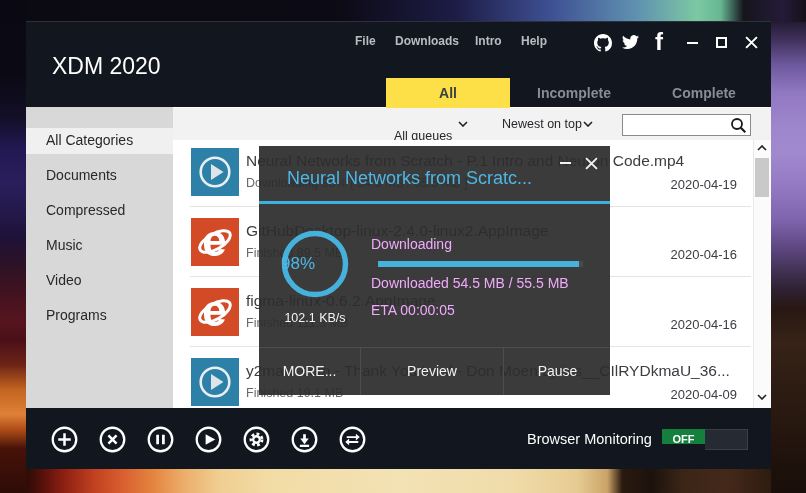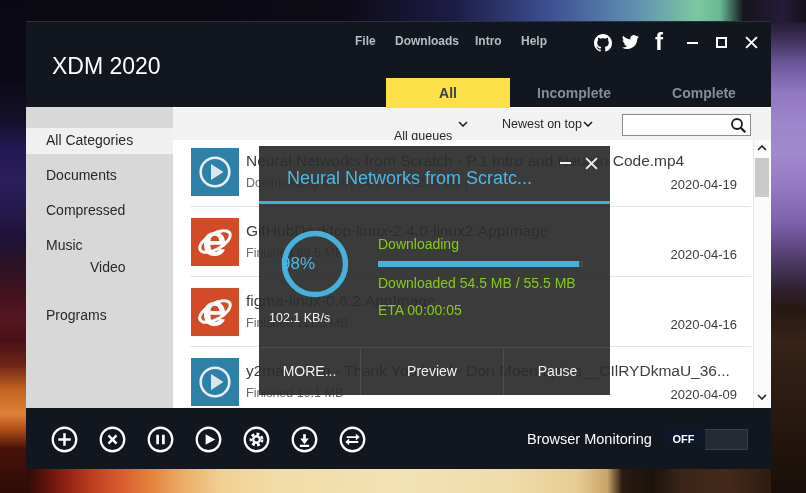--- a/index.html
+++ b/index.html
@@ -47,32 +47,32 @@
 .sep { left:164px; width:561px; height:1px; background:#e4e4e4; }
 
 
 #sbar { left:727px; top:119px; width:18px; height:268px; background:#fbfbfb; border-left:1px solid #e8e8e8; }
 #sthumb { left:729px; top:137px; width:14px; height:39px; background:#c9c9c9; }
 
 
 #botbar { left:0; top:387px; width:745px; height:61px; background:#12161e; }
 .cbtn { top:405px; width:27px; height:27px; }
 #bmon { left:501px; top:410px; color:#fdfdfd; font-size:14.5px; }
-#togoff { left:636px; top:408px; width:43px; height:15px; background:#0f172a; color:#fff;
+#togoff { left:636px; top:408px; width:43px; height:15px; background:#15803d; color:#fff;
   font-size:11px; font-weight:bold; text-align:center; line-height:21px; }
 #togbg  { left:679px; top:408px; width:43px; height:21px; background:#262b33; border:1px solid #3a3f47; border-left:none; }
 
 
 #modal { left:259px; top:146px; width:351px; height:249px; background:rgba(44,44,44,0.93); }
 #mtitle { left:28px; top:22px; color:#4db7e6; font-size:18px; white-space:nowrap; }
 #mmin { left:301px; top:16px; width:11px; height:2px; background:#f0f0f0; }
 #mrule { left:0; top:55px; width:351px; height:3px; background:#3cb1e0; }
 #mpct { left:22px; top:108px; width:68px; text-align:left; color:#4db7e6; font-size:17px; }
-#mspeed { left:10px; top:165px; width:92px; text-align:left; color:#f4f4f4; font-size:12.5px; }
-.mtx { left:119px; color:#84cc16; font-size:14px; white-space:nowrap; }
+#mspeed { left:10px; top:165px; width:92px; text-align:center; color:#f4f4f4; font-size:12.5px; }
+.mtx { left:112px; color:#f0abfc; font-size:14px; white-space:nowrap; }
 #mbarT { left:119px; top:115px; width:205px; height:6px; background:rgba(90,90,90,0.45); }
 #mbarF { left:119px; top:115px; width:201px; height:6px; background:#46b2dc; }
 #mbtns { left:0; top:201px; width:351px; height:48px; border-top:1px solid #4e4e4e; }
 .mcell { top:202px; height:47px; color:#f2f2f2; font-size:14px; text-align:center; line-height:47px; }
 </style>
 </head>
 <body>
 <div class="abs" id="wpT"></div>
 <div class="abs" id="wpL"></div>
 <div class="abs" id="wpR"></div>
@@ -118,21 +118,21 @@
     <circle cx="7" cy="7" r="5" fill="none" stroke="#1a1a1a" stroke-width="1.8"></circle>
     <path stroke="#1a1a1a" stroke-width="2.2" d="M10.8 10.8l4.5 4.5"></path>
   </svg>
 
   <div class="abs" id="sidebar"></div>
   <div class="abs" id="sidesel"></div>
   <div class="abs snav" style="top:111px;">All Categories</div>
   <div class="abs snav" style="top:146px;">Documents</div>
   <div class="abs snav" style="top:181px;">Compressed</div>
   <div class="abs snav" style="top:216px;">Music</div>
-  <div class="abs snav" style="top:238px;margin-left:44px;">Video</div>
+  <div class="abs snav" style="top:251px;">Video</div>
   <div class="abs snav" style="top:286px;">Programs</div>
 
   <div class="abs" id="list"></div>
 
   <svg class="abs ico" style="top:127px;" viewBox="0 0 48 48">
       <rect width="48" height="48" fill="#2d80a7"></rect>
       <circle cx="24" cy="24" r="14.3" fill="none" stroke="#e9eef0" stroke-width="2.6"></circle>
       <polygon points="20,16 32.5,24 20,32" fill="#dde5e9"></polygon>
     </svg>
   <div class="abs t1" style="top:131px;">Neural Networks from Scratch - P.1 Intro and Neuron Code.mp4</div>

